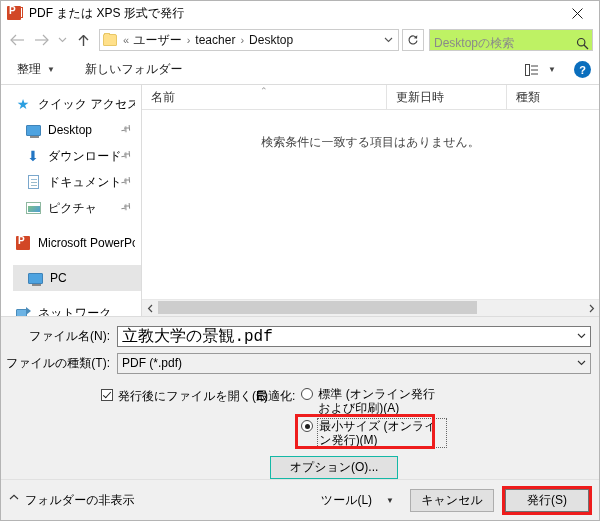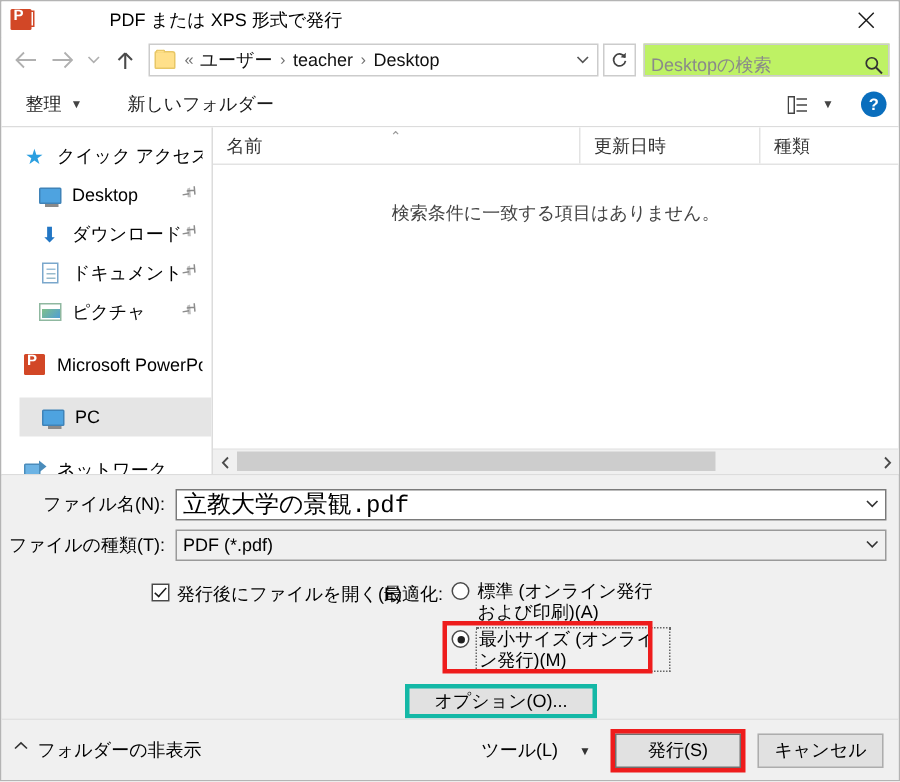--- a/index.html
+++ b/index.html
@@ -29,21 +29,20 @@
 
   
   .titlebar {
     height: 24px;
     min-height: 24px;
     display: flex;
     align-items: center;
     background: #ffffff;
     padding-left: 6px;
     position: relative;
-    gap: 44px;
   }
   .app-icon {
     width: 16px;
     height: 16px;
     margin-right: 6px;
     position: relative;
     flex: none;
   }
   .app-icon .ppt {
     position: absolute;
@@ -624,21 +623,21 @@
     z-index: 30;
   }
   .opt-btnrow {
     display: flex;
     justify-content: flex-start;
     padding: 5px 0 0 14px;
   }
   .btn {
     min-width: 96px;
     height: 23px;
-    border: 3px solid #14b8a6;
+    border: 1px solid #14b8a6;
     background: #e1e1e1;
     font-size: 12px;
     color: #000;
     font-family: "Liberation Sans", "DejaVu Sans", sans-serif;
     display: flex;
     align-items: center;
     justify-content: center;
     box-sizing: border-box;
     white-space: nowrap;
   }
@@ -989,23 +988,23 @@
       <span>フォルダーの非表示</span>
     </div>
 
     <span class="footer-spacer"></span>
 
     <div class="tools">
       <span>ツール(L)</span>
       <span class="caret">▼</span>
     </div>
 
+    <div class="footer-btn">
+      <span>キャンセル</span>
+    </div>
+
     <div class="footer-btn primary">
       <span>発行(S)</span>
       <span class="highlight-box" style="left:-4px; top:-4px; right:-4px; bottom:-4px;"></span>
     </div>
-
-    <div class="footer-btn">
-      <span>キャンセル</span>
-    </div>
   </div>
 
 </div>
 
 </body></html>

